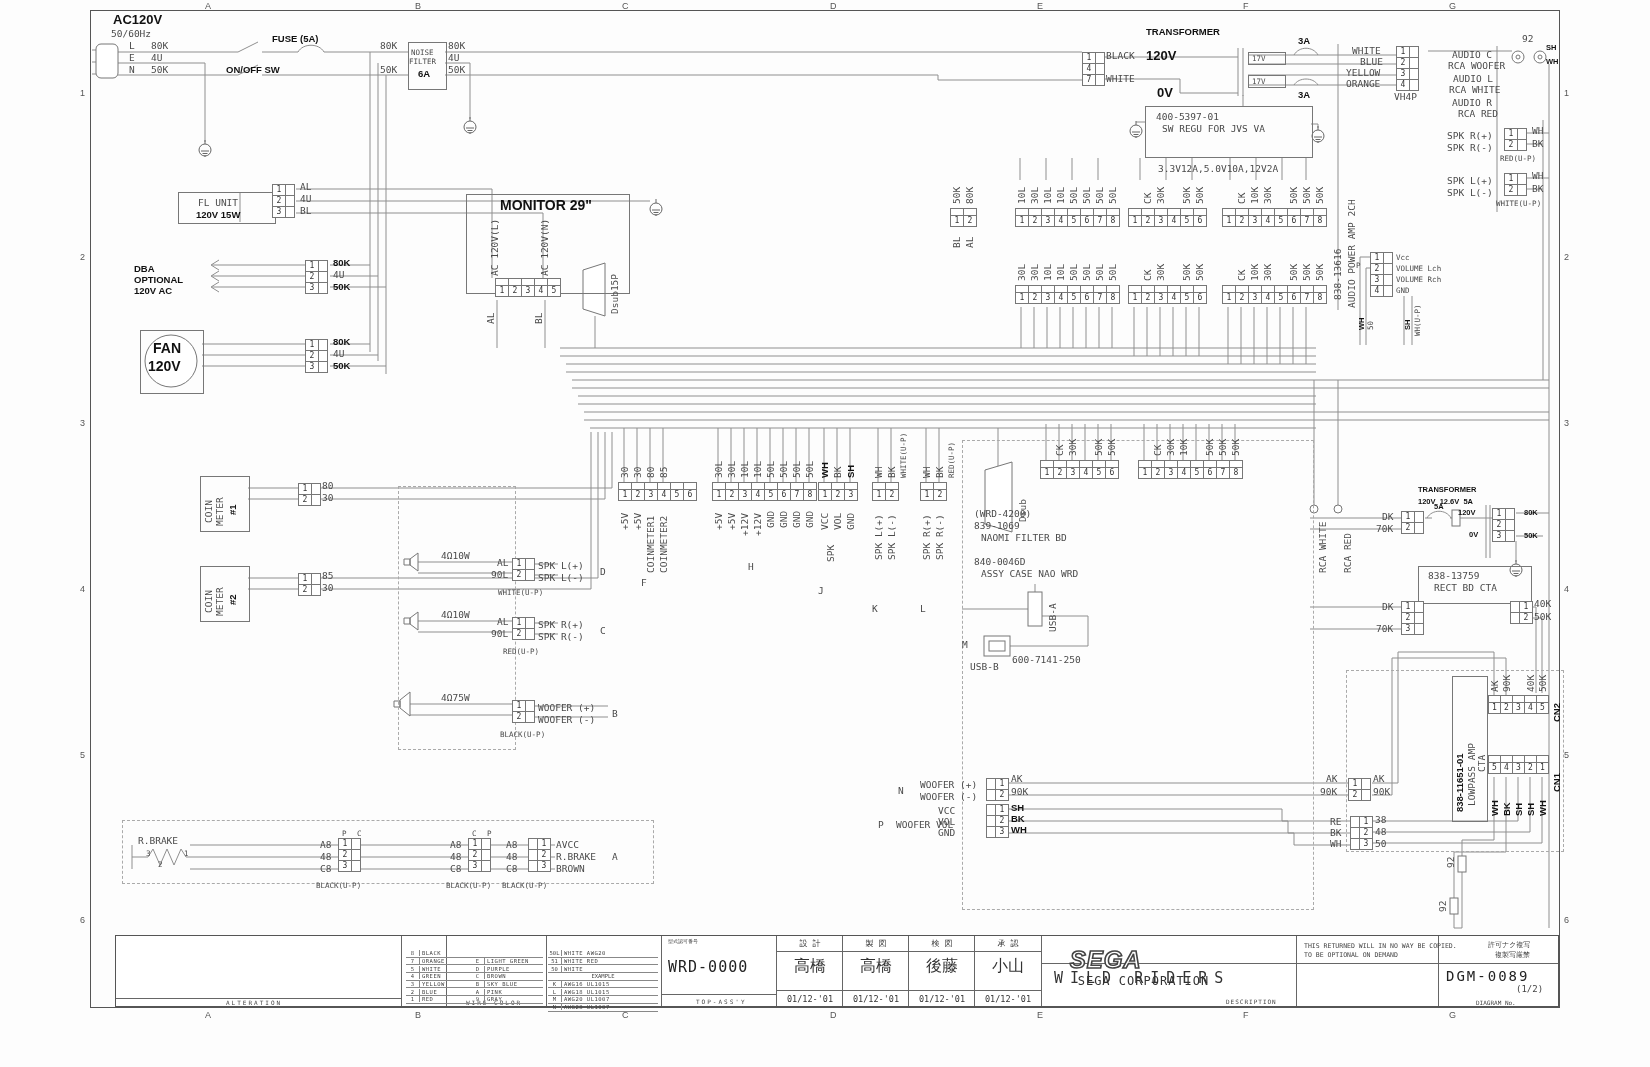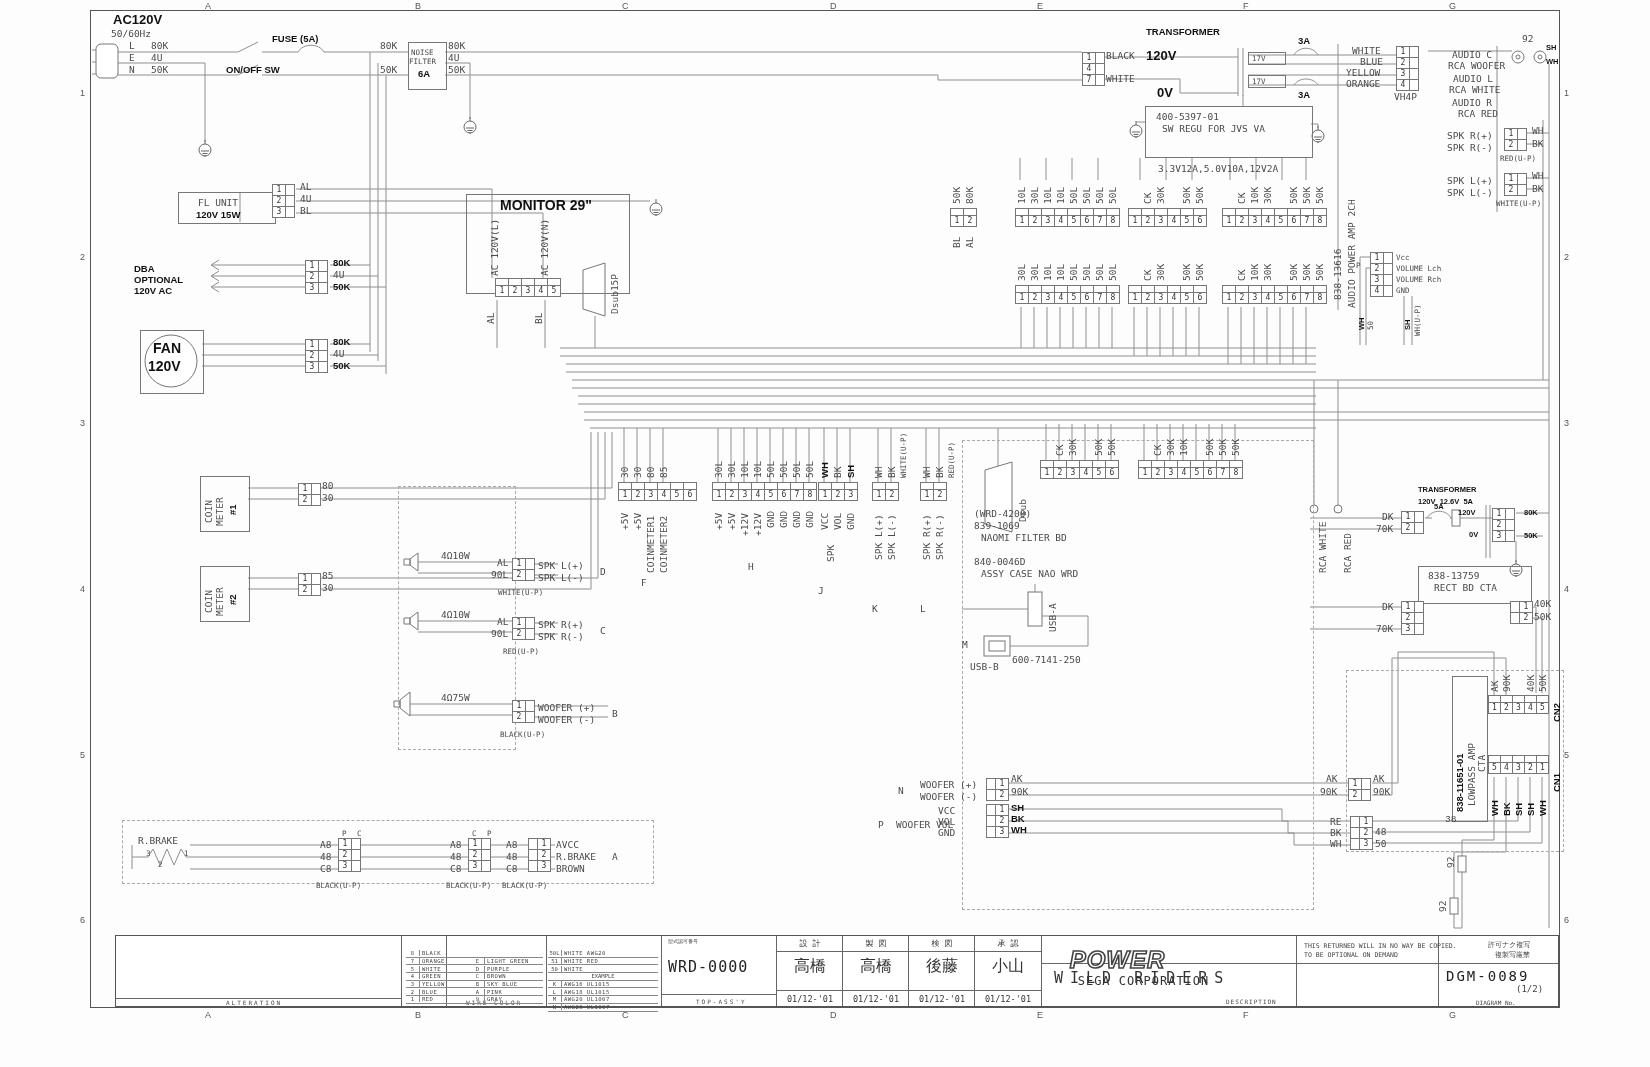--- a/index.html
+++ b/index.html
@@ -378,21 +378,21 @@
       <span class="lbl " style="left: 896px; top: 820px;">WOOFER VOL</span>
       <span class="lbl " style="left: 938px; top: 806px;">VCC</span>
       <span class="lbl " style="left: 938px; top: 817px;">VOL</span>
       <span class="lbl " style="left: 938px; top: 828px;">GND</span>
       <span class="lbl b" style="left: 1011px; top: 803px;">SH</span>
       <span class="lbl b" style="left: 1011px; top: 814px;">BK</span>
       <span class="lbl b" style="left: 1011px; top: 825px;">WH</span>
       <span class="lbl " style="left: 1330px; top: 817px;">RE</span>
       <span class="lbl " style="left: 1330px; top: 828px;">BK</span>
       <span class="lbl " style="left: 1330px; top: 839px;">WH</span>
-      <span class="lbl " style="left: 1445px; top: 815px; font-family: Liberation Mono, monospace;">38</span>
+      <span class="lbl " style="left: 1375px; top: 815px;">38</span>
       <span class="lbl " style="left: 1375px; top: 827px;">48</span>
       <span class="lbl " style="left: 1375px; top: 839px;">50</span>
       <span class="lbl v" style="left: 1446px; top: 868px;">92</span>
       <span class="lbl v" style="left: 1438px; top: 912px;">92</span>
       <div class="box " style="left: 408px; top: 42px; width: 37px; height: 46px;"></div>
       <div class="box " style="left: 178px; top: 192px; width: 96px; height: 30px;"></div>
       <div class="box " style="left: 140px; top: 330px; width: 62px; height: 62px;"></div>
       <div class="box " style="left: 200px; top: 476px; width: 48px; height: 54px;"></div>
       <div class="box " style="left: 200px; top: 566px; width: 48px; height: 54px;"></div>
       <div class="box " style="left: 466px; top: 194px; width: 162px; height: 98px;"></div>
@@ -957,21 +957,21 @@
           <div class="n">後藤</div>
           <div class="d">01/12-'01</div>
         </div>
         <div class="signcol" style="left: 858px; width: 66px;">
           <div class="h">承 認</div>
           <div class="n">小山</div>
           <div class="d">01/12-'01</div>
         </div>
       </div>
     <div class="tbcell" style="left:932px;top:3px">
-      <span class="sega">POWER</span>
+      <span class="sega">SEGA</span>
       <span style="font-size:12px;color:#333;margin-left:8px;letter-spacing:1px">SEGA CORPORATION</span>
     </div>
     <div class="tbcell wr-title" style="left:938px;top:33px">WILD RIDERS</div>
     <div class="tbcell" style="left:1110px;top:62px;letter-spacing:1px">DESCRIPTION</div>
     <div class="tbcell" style="left:1188px;top:6px;font-size:6.5px">THIS RETURNED WILL IN NO WAY BE COPIED.</div>
     <div class="tbcell" style="left:1188px;top:15px;font-size:6.5px">TO BE OPTIONAL ON DEMAND</div>
     <div class="tbcell" style="left:1372px;top:4px;font-size:7px;font-family:'DejaVu Sans',sans-serif">許可ナク複写</div>
     <div class="tbcell" style="left:1379px;top:14px;font-size:7px;font-family:'DejaVu Sans',sans-serif">複製写厳禁</div>
     <div class="tbcell dgm" style="left:1330px;top:32px;letter-spacing:2px">DGM-0089</div>
     <div class="tbcell" style="left:1400px;top:48px;font-size:9px">(1/2)</div>

